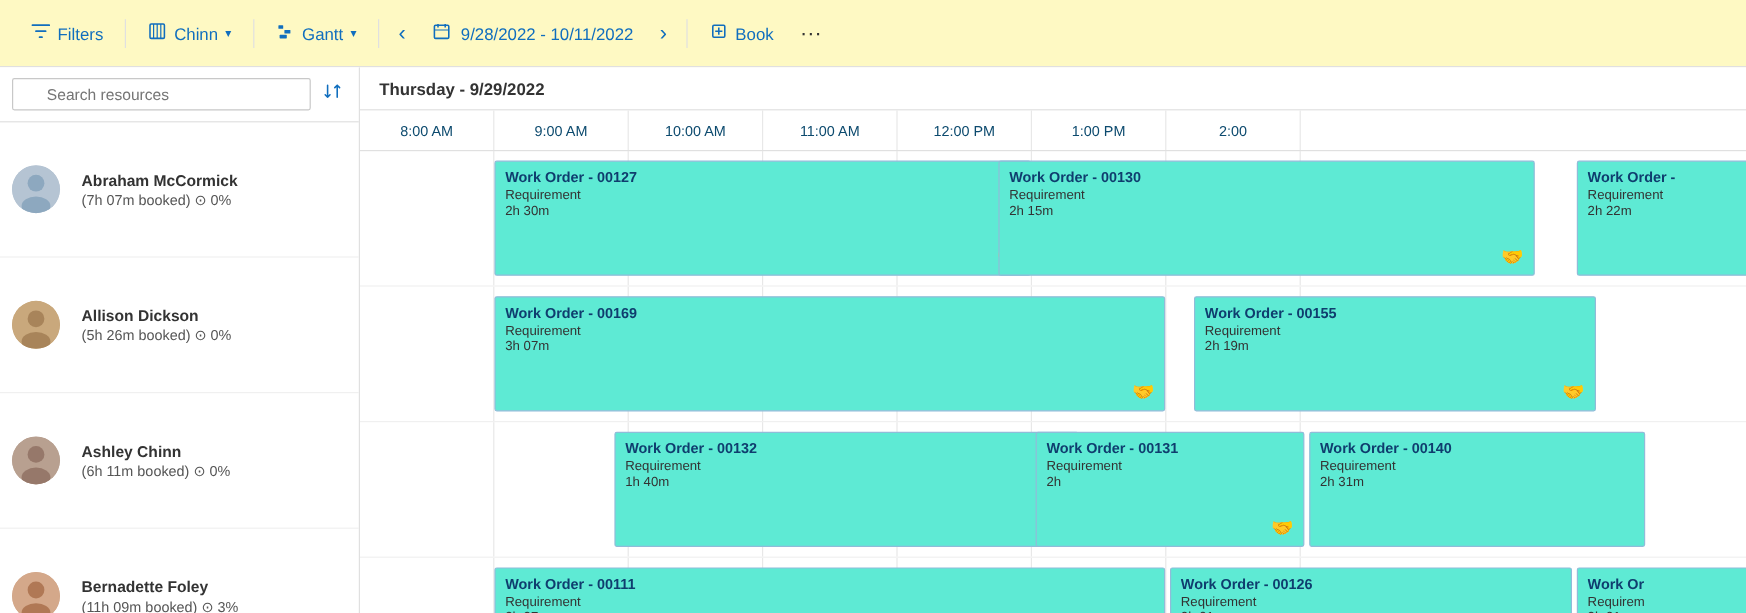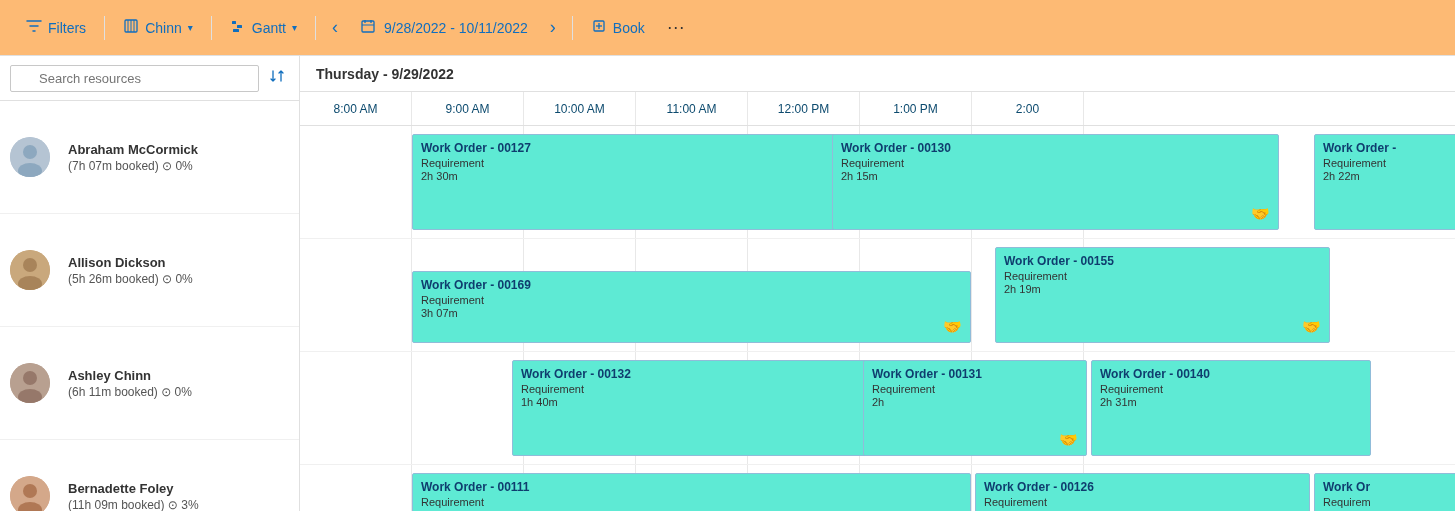--- a/index.html
+++ b/index.html
@@ -6,21 +6,21 @@
     body { font-family: 'Segoe UI', Arial, sans-serif; font-size: 13px; background: #fff; overflow: hidden; width: 1455px; height: 511px; }
 
     
     .toolbar {
       display: flex;
       align-items: center;
       height: 56px;
       padding: 0 16px;
       border-bottom: 1px solid #e0e0e0;
       gap: 4px;
-      background: #fdba74;
+      background: #fef9c3;
     }
     .toolbar-btn {
       display: flex;
       align-items: center;
       gap: 6px;
       padding: 6px 10px;
       border: none;
       background: transparent;
       cursor: pointer;
       color: #106ebe;
@@ -464,21 +464,21 @@
 
       <div class="gantt-row">
         <div class="gantt-cell"></div>
         <div class="gantt-cell"></div>
         <div class="gantt-cell"></div>
         <div class="gantt-cell"></div>
         <div class="gantt-cell"></div>
         <div class="gantt-cell"></div>
         <div class="gantt-cell"></div>
         <div class="gantt-events">
-          <div class="work-order-block" style="left:112px; width:559px;margin-top:24px;">
+          <div class="work-order-block" style="left:112px; width:559px;">
             <div class="wo-title">Work Order - 00169</div>
             <div class="wo-sub">Requirement</div>
             <div class="wo-duration">3h 07m</div>
             <span class="wo-icon">🤝</span>
           </div>
           <div class="work-order-block" style="left:675px; width:335px;margin-left:20px;">
             <div class="wo-title">Work Order - 00155</div>
             <div class="wo-sub">Requirement</div>
             <div class="wo-duration">2h 19m</div>
             <span class="wo-icon">🤝</span>

